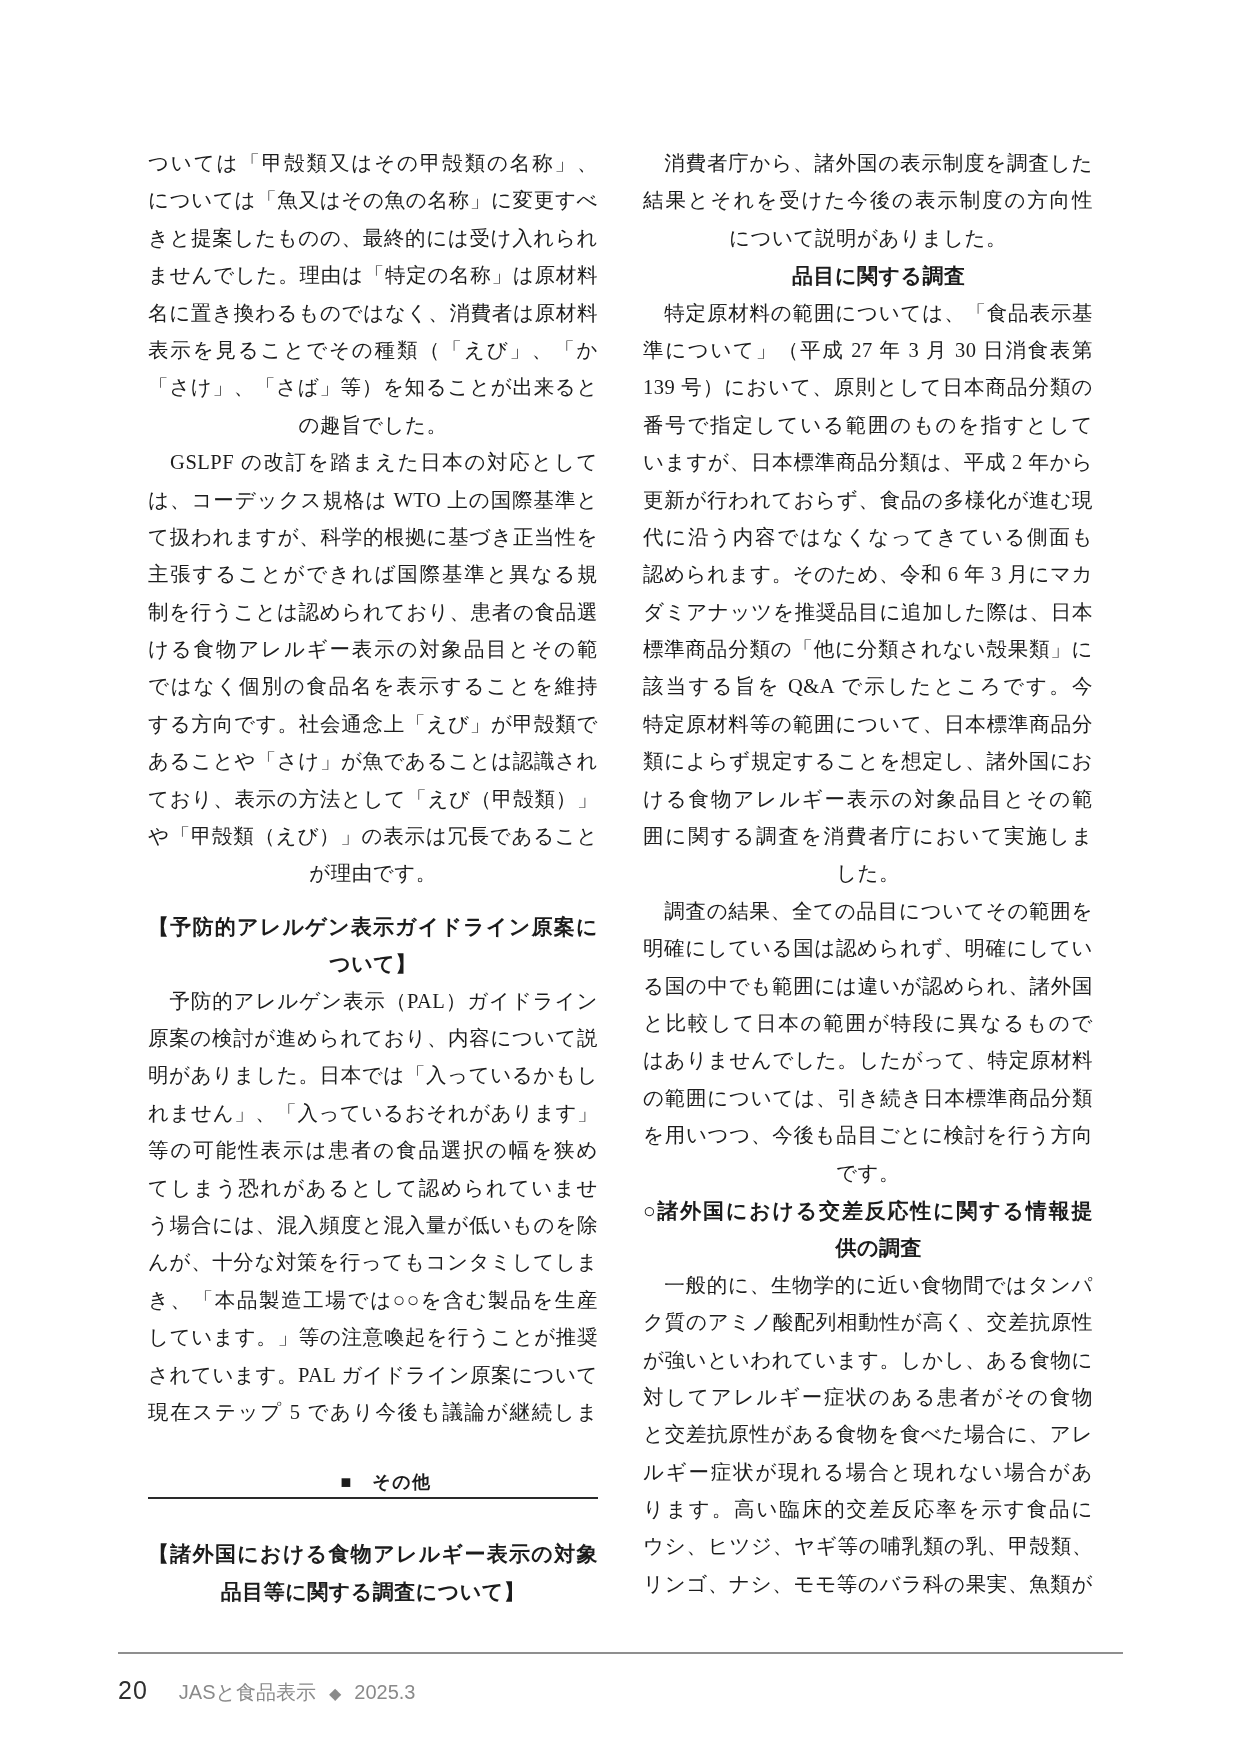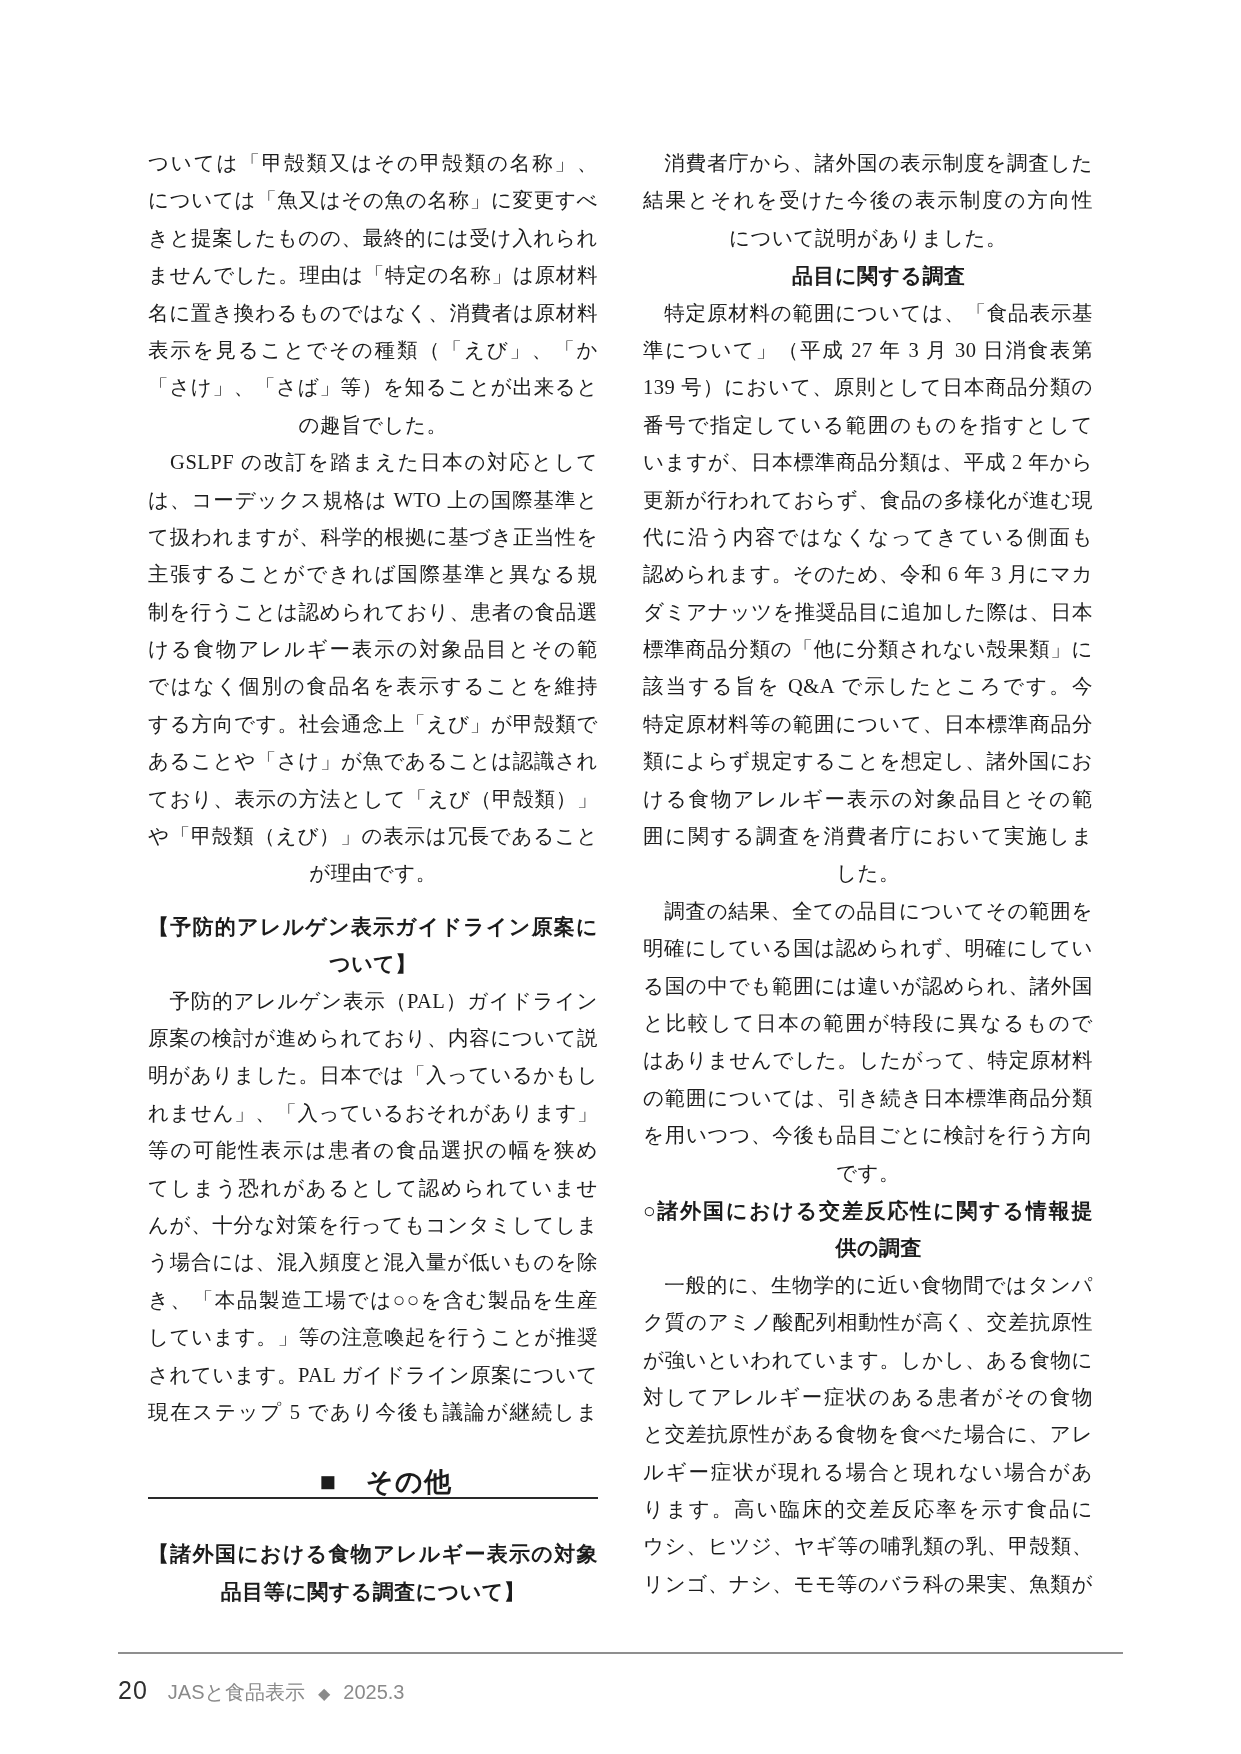--- a/index.html
+++ b/index.html
@@ -25,21 +25,21 @@
   }
   .line.fill { text-align: justify; text-align-last: justify; }
   .line.end  { text-align: center; }
 
   .line.heading, .line.subheading, .line.section_heading {
     font-family: "Liberation Sans", "DejaVu Sans", sans-serif;
     font-weight: 700;
     font-size: 21px;
   }
   .line.section_heading {
-    font-size: 27px;
+    font-size: 18px;
     height: 27px;
     line-height: 27px;
     letter-spacing: 1.5px;
     margin-left: 26px;
   }
   .col-rule {
     height: 2px;
     background: var(--rule-dark, #2a2a2a);
     margin-top: 1px;
   }
@@ -52,21 +52,21 @@
   }
   .page-footer {
     position: absolute;
     left: 118px; top: 1676px;
     display: flex;
     align-items: baseline;
     font-family: "Liberation Sans", "DejaVu Sans", sans-serif;
     gap: 8px;
   }
   .page-number  { font-size: 25px; color: #2f2f2f; letter-spacing: 1px; }
-  .journal-title{ font-size: 20px; color: var(--footer-text, #8a8a8a); margin-left: 12px; }
+  .journal-title{ font-size: 20px; color: var(--footer-text, #8a8a8a); margin-left: 23px; }
   .diamond-icon { font-size: 16px; color: var(--footer-text, #8a8a8a); margin: 0 5px; }
   .issue-date   { font-size: 20px; color: var(--footer-text, #8a8a8a); }
 </style>
 </head>
 <body>
 
 <div class="page" data-name="page">
   <div class="column" data-name="left-column">
       <div class="line paragraph fill" data-name="paragraph-line">ついては「甲殻類又はその甲殻類の名称」、「魚」</div>
       <div class="line paragraph fill" data-name="paragraph-line">については「魚又はその魚の名称」に変更すべ</div>
@@ -90,22 +90,22 @@
       <div class="line paragraph end" data-name="paragraph-line">が理由です。</div>
       <div data-name="spacer" style="height: 15px;"></div>
       <div class="line heading fill" data-name="heading-line">【予防的アレルゲン表示ガイドライン原案に</div>
       <div class="line heading end" data-name="heading-line">ついて】</div>
       <div class="line paragraph fill" data-name="paragraph-line">　予防的アレルゲン表示（PAL）ガイドライン</div>
       <div class="line paragraph fill" data-name="paragraph-line">原案の検討が進められており、内容について説</div>
       <div class="line paragraph fill" data-name="paragraph-line">明がありました。日本では「入っているかもし</div>
       <div class="line paragraph fill" data-name="paragraph-line">れません」、「入っているおそれがあります」</div>
       <div class="line paragraph fill" data-name="paragraph-line">等の可能性表示は患者の食品選択の幅を狭め</div>
       <div class="line paragraph fill" data-name="paragraph-line">てしまう恐れがあるとして認められていませ</div>
+      <div class="line paragraph fill" data-name="paragraph-line">う場合には、混入頻度と混入量が低いものを除</div>
       <div class="line paragraph fill" data-name="paragraph-line">んが、十分な対策を行ってもコンタミしてしま</div>
-      <div class="line paragraph fill" data-name="paragraph-line">う場合には、混入頻度と混入量が低いものを除</div>
       <div class="line paragraph fill" data-name="paragraph-line">き、「本品製造工場では○○を含む製品を生産</div>
       <div class="line paragraph fill" data-name="paragraph-line">しています。」等の注意喚起を行うことが推奨</div>
       <div class="line paragraph fill" data-name="paragraph-line">されています。PAL ガイドライン原案については</div>
       <div class="line paragraph fill" data-name="paragraph-line">現在ステップ 5 であり今後も議論が継続します。</div>
       <div data-name="spacer" style="height: 38px;"></div>
       <div class="line section_heading end" data-name="section-heading-line">■　その他</div>
       <div class="col-rule" data-name="section-rule"></div>
       <div data-name="spacer" style="height: 36px;"></div>
       <div class="line heading fill" data-name="heading-line">【諸外国における食物アレルギー表示の対象</div>
       <div class="line heading end" data-name="heading-line">品目等に関する調査について】</div>

